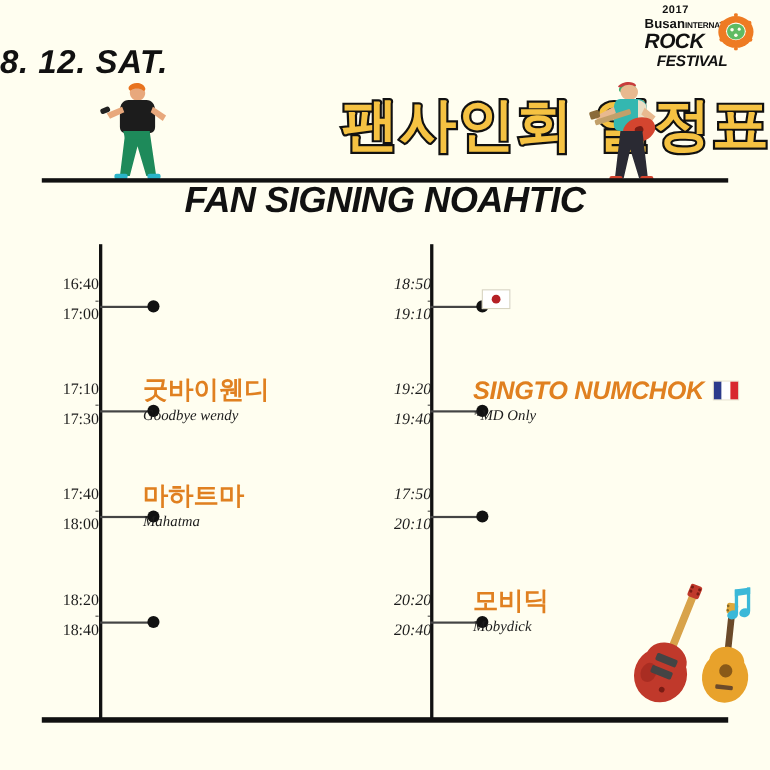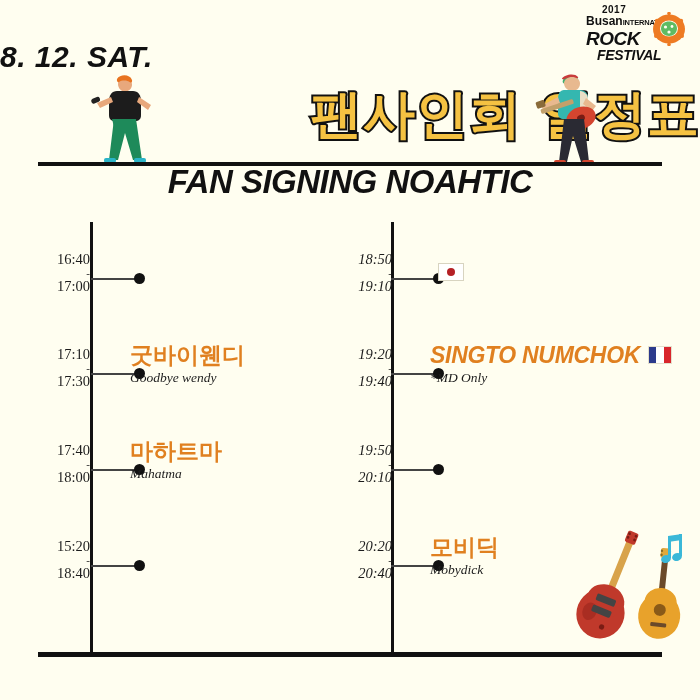--- a/index.html
+++ b/index.html
@@ -200,21 +200,21 @@
         <div class="connector"></div>
         <div class="dot"></div>
         <div class="names">
           <div class="name-kr">마하트마</div>
           <div class="name-en">Mahatma</div>
         </div>
       </div>
 
       <div class="row" style="top:537px">
         <div class="time">
-          <span>15:20</span>
+          <span>18:20</span>
           <span class="dash">-</span>
           <span>18:40</span>
         </div>
         <div class="connector"></div>
         <div class="dot"></div>
       </div>
     </div>
 
     <div class="col-right">
       <div class="row" style="top:250px">
@@ -243,21 +243,21 @@
                 <s class="b"></s>
                 <s class="w"></s>
                 <s class="r"></s>
               </span></div>
           <div class="name-en">*MD Only</div>
         </div>
       </div>
 
       <div class="row" style="top:441px">
         <div class="time">
-          <span>19:50</span>
+          <span>17:50</span>
           <span class="dash">-</span>
           <span>20:10</span>
         </div>
         <div class="connector"></div>
         <div class="dot"></div>
       </div>
 
       <div class="row" style="top:537px">
         <div class="time">
           <span>20:20</span>

